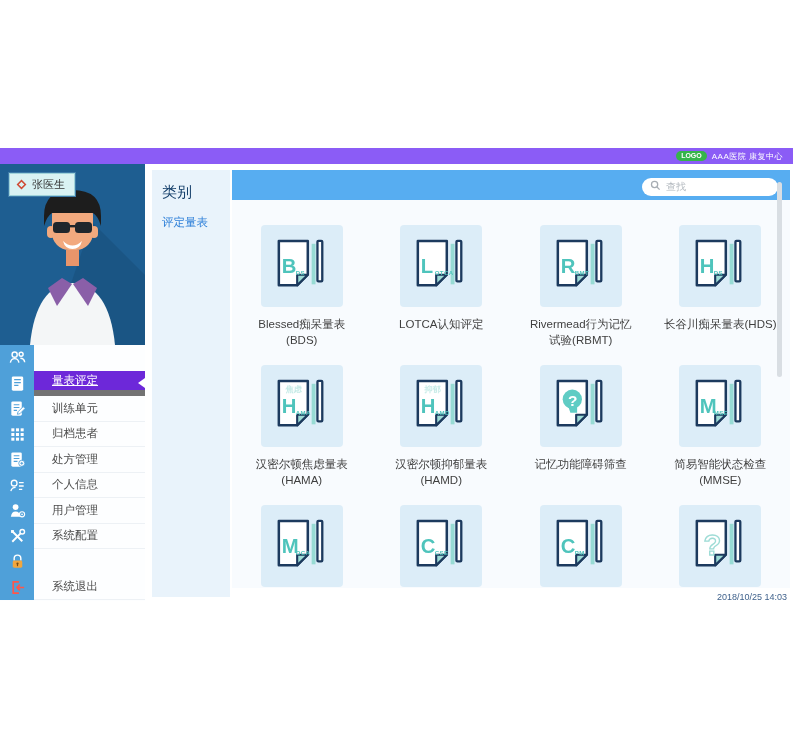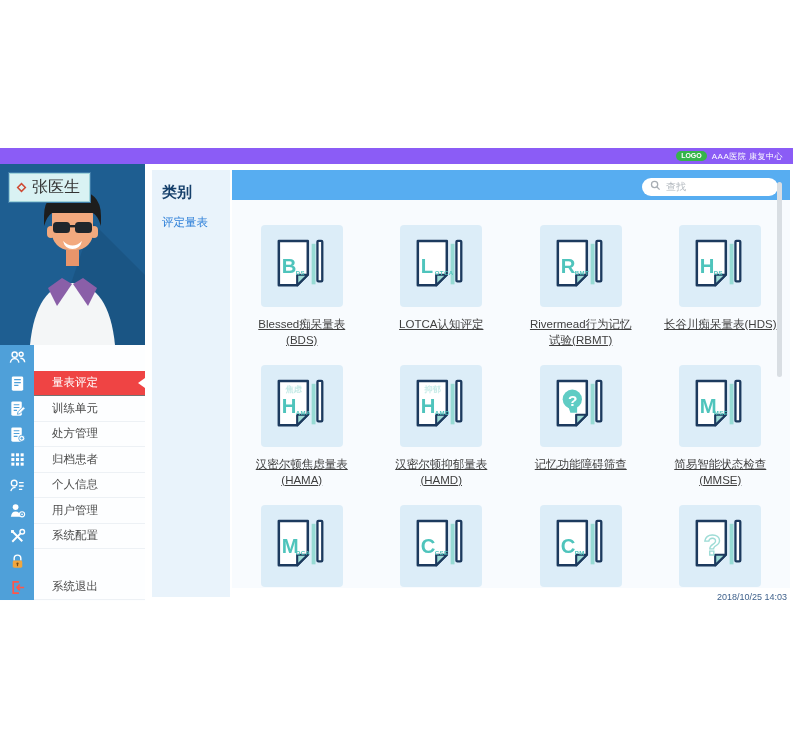--- a/index.html
+++ b/index.html
@@ -13,53 +13,53 @@
   .logo-pill { background:#35b44a; color:#fff; font-size:7px; font-weight:bold;
                padding:1px 5px; border-radius:7px; line-height:8px; }
   .org-text { color:#ffffff; font-size:8px; letter-spacing:0.5px; }
 
   
   .sidebar { position:absolute; left:0; top:16px; width:145px; height:437px; background:#fdfeff; }
   .portrait { position:relative; width:145px; height:181px; background:#1e5e91; overflow:hidden; }
   .badge { position:absolute; left:9px; top:9px; background:#d9f2f3; border:1px solid #9fd3da;
            outline:1px solid #3e7ba8; display:flex; align-items:center; gap:5px;
            padding:3px 9px 3px 6px; z-index:3; }
-  .badge-name { font-size:16px; color:#333; }
+  .badge-name { font-size:11px; color:#333; }
   .menu { width:145px; }
   .mi { position:relative; display:flex; height:25.5px; cursor:pointer; }
   .mi-icon { width:34px; height:100%; background:#4fa0d9; display:flex; align-items:center; justify-content:center; flex:0 0 34px; }
   .mi-label { flex:1; display:flex; align-items:center; padding-left:18px; font-size:11.5px; color:#4b4b4b;
               border-bottom:1px solid #edf1f5; background:#fdfeff; }
-  .mi.active .mi-label { background:#ef4444; color:#ffffff; border-bottom:1px solid #737373; }
+  .mi.active .mi-label { background:#6d28d9; color:#ffffff; border-bottom:6px solid #737373;text-decoration:underline; }
   .mi .arrow { display:none; }
   .mi.active .arrow { display:block; position:absolute; right:0; top:50%; transform:translateY(-50%);
       width:0; height:0; border-top:5px solid transparent; border-bottom:5px solid transparent; border-right:7px solid #ffffff; }
 
   
   .catpanel { position:absolute; left:152px; top:22px; width:78px; height:427px; background:#e9f3fb; padding:13px 10px; }
-  .cat-title { font-size:15px; font-weight:bold; color:#16406b; }
+  .cat-title { font-size:15px; font-weight:normal; color:#16406b; }
   .cat-item { margin-top:13px; font-size:11.5px; color:#2d7fd8; cursor:pointer; }
 
   
   .content { position:absolute; left:232px; top:22px; width:558px; height:427px; }
   .band { position:absolute; left:0; top:0; width:558px; height:30px; background:#57adf1; }
   .search { position:absolute; right:12px; top:6px; width:136px; height:18px; }
   .search input { width:100%; height:100%; border:none; outline:none; border-radius:9px;
                   padding:0 8px 0 24px; font-size:10px; color:#555; background:#ffffff;
                   font-family:"Liberation Sans", sans-serif; }
   .search input::placeholder { color:#b3b9bf; }
   .search .mag { position:absolute; left:8px; top:4px; }
 
   .content-body { position:absolute; left:0; top:30px; width:558px; height:388px;
                   background:#f8fbfe; overflow:hidden; }
   .card-grid { display:grid; grid-template-columns:repeat(4,1fr); padding-top:25px; }
   .card { height:140px; display:flex; flex-direction:column; align-items:center; cursor:pointer; }
   .tile { width:82px; height:82px; background:#dcedf8; border-radius:4px;
           display:flex; align-items:center; justify-content:center; }
-  .card-label { margin-top:10px; text-align:center; font-size:11.5px; color:#3f3f3f; line-height:1.35;text-decoration:underline; }
+  .card-label { margin-top:10px; text-align:center; font-size:11.5px; color:#3f3f3f; line-height:1.35; }
   .scroll-thumb { position:absolute; right:8px; top:12px; width:5px; height:195px;
                   background:#d9dee3; border-radius:3px; }
   .timestamp { position:absolute; right:6px; bottom:1px; font-size:9px; color:#40628c; }
 </style>
 </head>
 <body>
 
 <div class="app">
 
   <div class="topstrip">
@@ -123,49 +123,49 @@
             <rect x="3.5" y="2.5" width="11" height="15" rx="1.5" fill="#ffffff"></rect>
             <path d="M6 6 h6 M6 9 h6 M6 12 h3.5" stroke="#4fa0d9" stroke-width="1.2"></path>
             <path d="M10.5 13.5 l5.5 -5.5 l2 2 l-5.5 5.5 l-2.6 0.6 z" fill="#ffffff" stroke="#4fa0d9" stroke-width="0.9"></path>
           </svg>
         </span>
         <span class="mi-label">训练单元</span>
       </div>
 
       <div class="mi">
         <span class="mi-icon">
-          <svg width="19" height="19" viewBox="0 0 20 20">
-            <rect x="3.5" y="2.5" width="11" height="15" rx="1.5" fill="#ffffff"></rect>
-            <path d="M6 6 h6 M6 9 h6 M6 12 h4" stroke="#4fa0d9" stroke-width="1.2"></path>
-            <circle cx="14.5" cy="14" r="3.2" fill="#ffffff" stroke="#4fa0d9" stroke-width="0.9"></circle>
-            <path d="M13 14 h3 M14.5 12.5 v3" stroke="#4fa0d9" stroke-width="1"></path>
-          </svg>
-        </span>
-        <span class="mi-label">处方管理</span>
-      </div>
-
-      <div class="mi">
-        <span class="mi-icon">
           <svg width="19" height="19" viewBox="0 0 20 20" fill="#ffffff">
             <rect x="3.5" y="3.5" width="3.2" height="3.2"></rect>
               <rect x="8.4" y="3.5" width="3.2" height="3.2"></rect>
               <rect x="13.3" y="3.5" width="3.2" height="3.2"></rect>
             <rect x="3.5" y="8.4" width="3.2" height="3.2"></rect>
               <rect x="8.4" y="8.4" width="3.2" height="3.2"></rect>
               <rect x="13.3" y="8.4" width="3.2" height="3.2"></rect>
             <rect x="3.5" y="13.3" width="3.2" height="3.2"></rect>
               <rect x="8.4" y="13.3" width="3.2" height="3.2"></rect>
               <rect x="13.3" y="13.3" width="3.2" height="3.2"></rect>
           </svg>
         </span>
         <span class="mi-label">归档患者</span>
       </div>
 
       <div class="mi">
         <span class="mi-icon">
+          <svg width="19" height="19" viewBox="0 0 20 20">
+            <rect x="3.5" y="2.5" width="11" height="15" rx="1.5" fill="#ffffff"></rect>
+            <path d="M6 6 h6 M6 9 h6 M6 12 h4" stroke="#4fa0d9" stroke-width="1.2"></path>
+            <circle cx="14.5" cy="14" r="3.2" fill="#ffffff" stroke="#4fa0d9" stroke-width="0.9"></circle>
+            <path d="M13 14 h3 M14.5 12.5 v3" stroke="#4fa0d9" stroke-width="1"></path>
+          </svg>
+        </span>
+        <span class="mi-label">处方管理</span>
+      </div>
+
+      <div class="mi">
+        <span class="mi-icon">
           <svg width="19" height="19" viewBox="0 0 20 20" fill="none" stroke="#ffffff" stroke-width="1.4">
             <circle cx="6.5" cy="7.5" r="3"></circle>
               <path d="M3 16 q1 -4 5 -4"></path>
             <path d="M11.5 7 h5 M11.5 10.5 h5 M11.5 14 h3.5"></path>
           </svg>
         </span>
         <span class="mi-label">个人信息</span>
       </div>
 
       <div class="mi">

